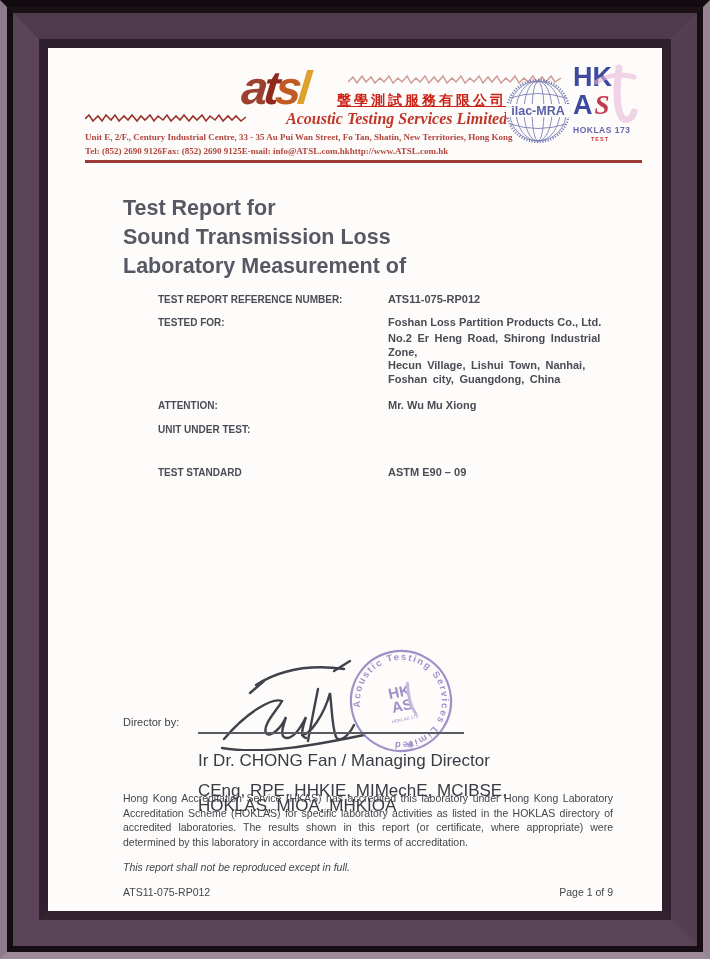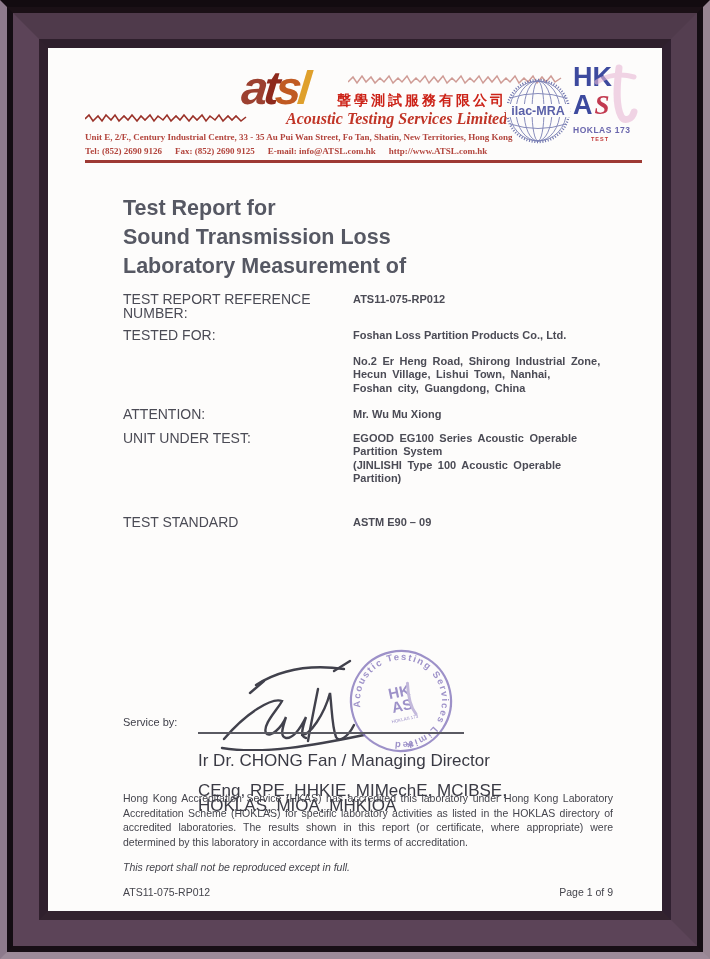--- a/index.html
+++ b/index.html
@@ -12,46 +12,46 @@
   .f4{width:100%;height:100%;border:9px solid;border-color:#2e1f2c #302030 #33232f #30202d;}
   .page{width:100%;height:100%;background:#fdfcfb;position:relative;overflow:hidden;}
 
   
   .wave-left{position:absolute;left:37px;top:62px;}
   .wave-right{position:absolute;left:300px;top:22px;}
   .wordmark{position:absolute;left:194px;top:16px;font-size:47px;font-weight:900;
     font-style:italic;letter-spacing:-4px;transform:skewX(-6deg);line-height:1;}
   .wm-a{color:#9c4030}.wm-t{color:#8e291c}.wm-s{color:#c05a22}.wm-l{color:#dfa02c}
   .company-cn{position:absolute;left:289px;top:44px;font-size:14px;font-weight:bold;
-    color:#cc2318;letter-spacing:3px;font-family:"DejaVu Sans",sans-serif;}
+    color:#cc2318;letter-spacing:3px;font-family:"DejaVu Sans",sans-serif;text-decoration:underline;}
   .company-en{position:absolute;left:238px;top:62px;font-size:16px;font-weight:bold;
     font-style:italic;color:#c13527;font-family:"Liberation Serif",serif;}
   .addr{position:absolute;left:37px;color:#b2443c;font-size:9px;font-weight:bold;
     font-family:"Liberation Serif",serif;white-space:nowrap;}
   .addr1{top:84px;}
-  .addr2{top:98px;display:flex;gap:13px;}
+  .addr2{top:98px;display:flex;}
   .red-rule{position:absolute;left:37px;top:112px;width:557px;height:3px;background:#9e3a34;}
   .ilac{position:absolute;left:457px;top:30px;}
   .hkas{position:absolute;left:525px;top:16px;width:68px;text-align:left;line-height:1;}
   .hkas-hk{font-size:27px;font-weight:900;color:#3d4a9e;letter-spacing:0;}
   .hkas-as{font-size:27px;font-weight:900;color:#3d4a9e;margin-top:1px;}
   .hkas-s{color:#c23a50;font-style:italic;font-family:"Liberation Serif",serif;margin-left:2px;}
   .hkas-swoosh{position:absolute;left:0;top:0;opacity:.6;}
   .hkas-hoklas{font-size:8.5px;font-weight:bold;color:#6a66ad;margin-top:7px;letter-spacing:.5px;}
   .hkas-test{font-size:5.5px;font-weight:bold;color:#c23a3a;margin-top:2px;margin-left:18px;letter-spacing:1px;}
 
   
   .title{position:absolute;left:75px;top:146px;font-size:21.5px;line-height:29px;
     font-weight:bold;color:#565863;}
   .fields{position:absolute;left:75px;top:245px;width:490px;color:#4b4b55;}
   .frow{display:flex;align-items:flex-start;}
-  .flabel{width:230px;flex:none;font-size:14px;font-weight:normal;line-height:13.5px;}
+  .flabel{width:230px;flex:none;font-size:10px;font-weight:bold;line-height:13.5px;margin-left:35px;}
   .fvalue{flex:1;font-size:11px;font-weight:bold;line-height:13.5px;white-space:pre-line;}
   .wide{word-spacing:2.5px;}
-  .mt10{margin-top:10px}.mt9{margin-top:9px}.mt12{margin-top:12px}
+  .mt10{margin-top:10px}.mt9{margin-top:9px}.mt12{margin-top:3px}
   .mt13{margin-top:13px}.mt30{margin-top:30px}
 
   
   .signature{position:absolute;left:158px;top:603px;}
   .stamp{position:absolute;left:295px;top:595px;opacity:.85;transform:rotate(-12deg);}
   .approved-by{position:absolute;left:75px;top:668px;font-size:11px;color:#3e3e48;}
   .sig-line{position:absolute;left:150px;top:684px;width:266px;height:2px;background:#5a5a62;}
   .name-block{position:absolute;left:150px;top:690px;font-size:17px;line-height:15px;
     color:#3a3a44;white-space:pre-line;}
 
@@ -138,24 +138,20 @@
           <div class="fvalue wide">No.2 Er Heng Road, Shirong Industrial Zone,
 Hecun Village, Lishui Town, Nanhai,
 Foshan city, Guangdong, China</div>
         </div>
         <div class="frow mt13">
           <div class="flabel">ATTENTION:</div>
           <div class="fvalue">Mr. Wu Mu Xiong</div>
         </div>
         <div class="frow mt10">
           <div class="flabel">UNIT UNDER TEST:</div>
-          <div class="fvalue wide">EGOOD EG100 Series Acoustic Operable
-Partition System
-(JINLISHI Type 100 Acoustic Operable
-Partition)</div>
         </div>
         <div class="frow mt30">
           <div class="flabel">TEST STANDARD</div>
           <div class="fvalue">ASTM E90 – 09</div>
         </div>
       </div>
 
       <svg class="signature" width="175" height="100" viewBox="0 0 175 100">
         <g fill="none" stroke="#41414c" stroke-width="2.4" stroke-linecap="round">
           <path d="M44,42 L58,30"></path>
@@ -176,21 +172,21 @@
         <text font-size="9.5" letter-spacing="1.6" fill="#8d7fc0" font-weight="bold">
           <textPath href="#ringpath" startOffset="2">Acoustic Testing Services Limited</textPath>
         </text>
         <text y="48" text-anchor="middle" font-size="9" fill="#8d7fc0">✱</text>
         <text y="-4" text-anchor="middle" font-size="15" font-weight="bold" fill="#8d7fc0">HK</text>
         <text y="10" text-anchor="middle" font-size="15" font-weight="bold" fill="#8d7fc0">AS</text>
         <path d="M10,-16 C8,-4 8,8 12,16" fill="none" stroke="#b9aed6" stroke-width="3" stroke-linecap="round"></path>
         <text y="20" text-anchor="middle" font-size="4.5" fill="#8d7fc0">HOKLAS 173</text>
       </svg>
 
-      <div class="approved-by">Service by:</div>
+      <div class="approved-by">Director by:</div>
       <div class="sig-line"></div>
       <div class="name-block">
         <div>Ir Dr. CHONG Fan / Managing Director</div>
         <div>CEng, RPE, HHKIE, MIMechE, MCIBSE,
 HOKLAS, MIOA, MHKIOA</div>
       </div>
 
       <div class="accred">Hong Kong Accreditation Service (HKAS) has accredited this laboratory under Hong Kong Laboratory Accreditation Scheme (HOKLAS) for specific laboratory activities as listed in the HOKLAS directory of accredited laboratories. The results shown in this report (or certificate, where appropriate) were determined by this laboratory in accordance with its terms of accreditation.</div>
       <div class="repro">This report shall not be reproduced except in full.</div>
       <div class="bottom-row">

